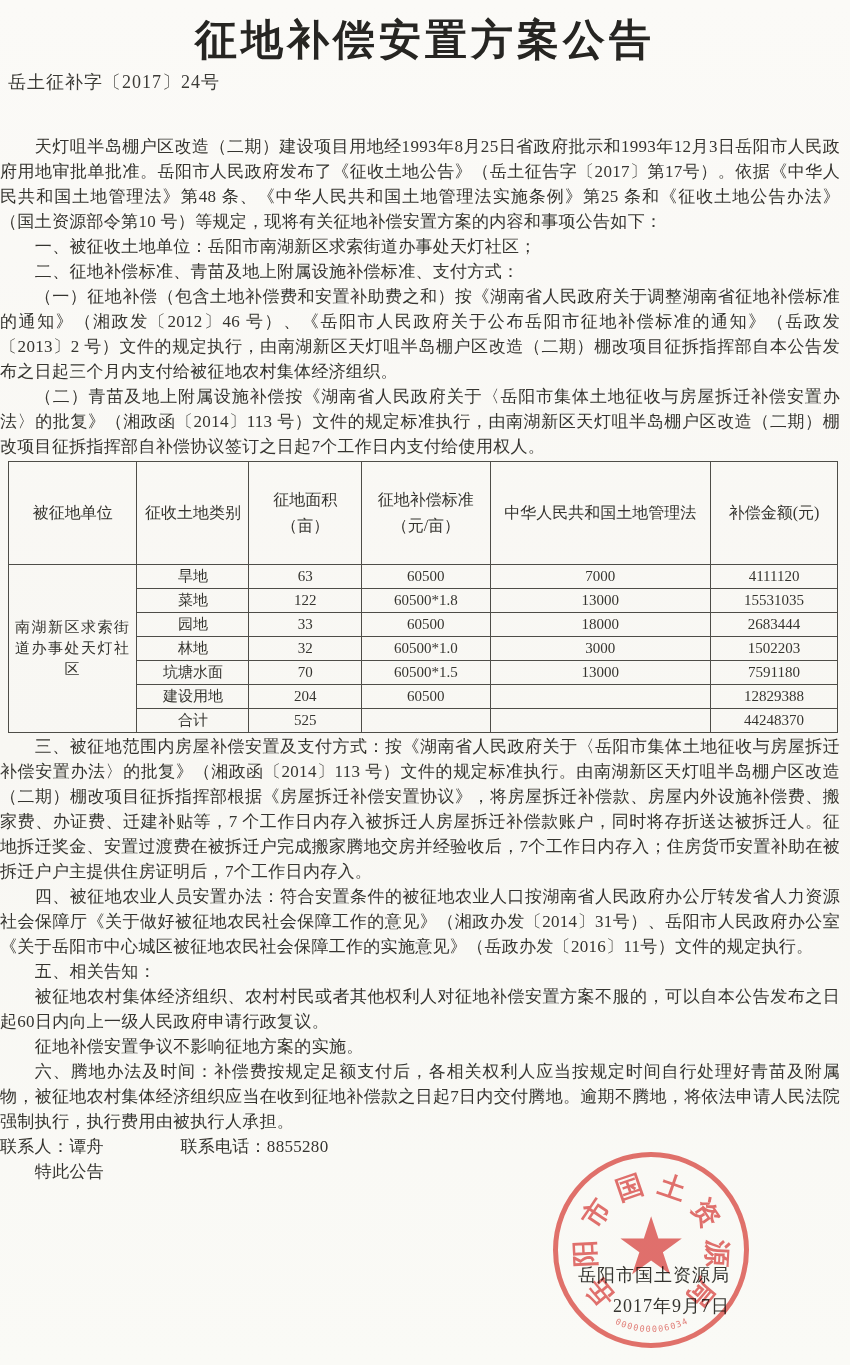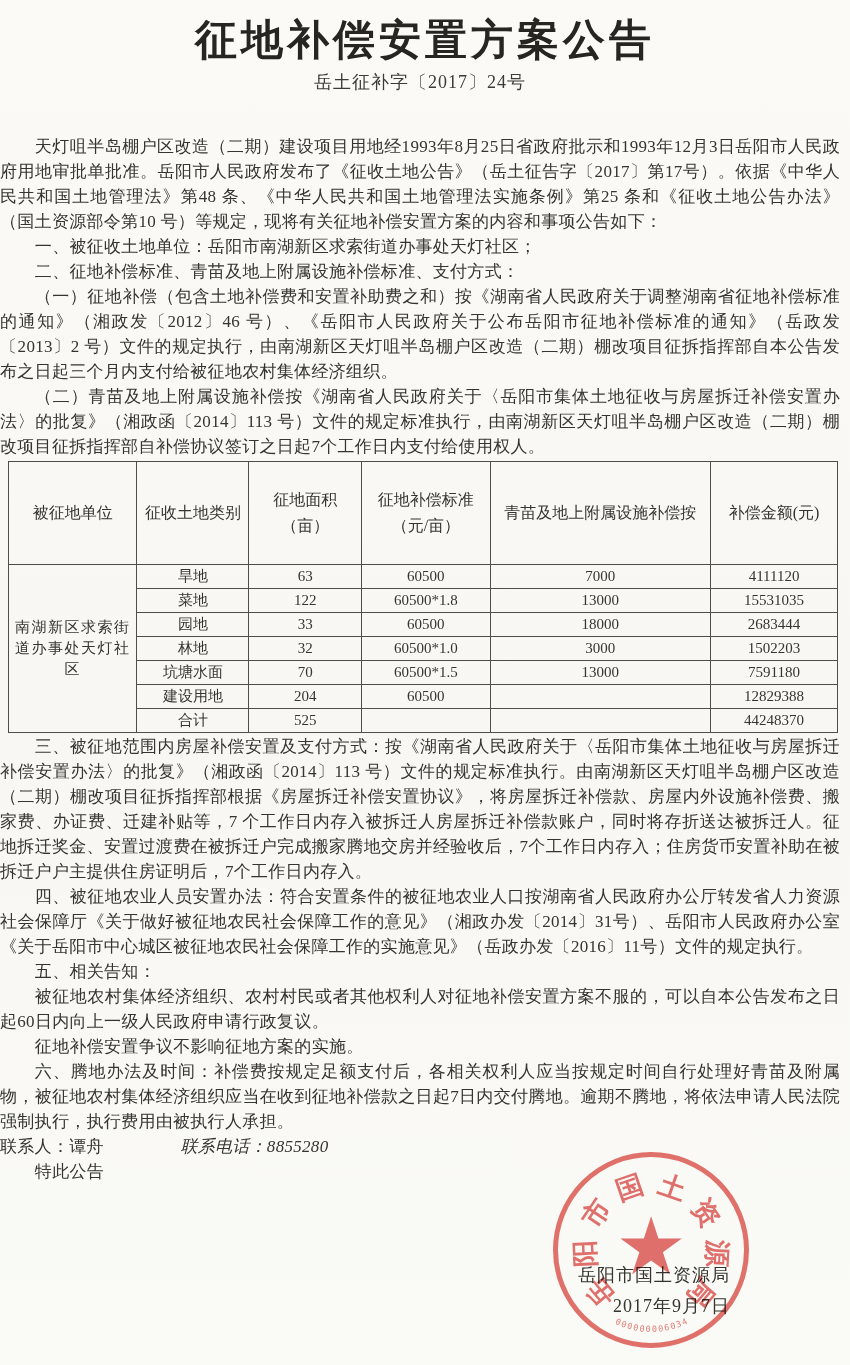--- a/index.html
+++ b/index.html
@@ -16,37 +16,37 @@
   .title {
     margin:0; padding-top:14px;
     text-align:center;
     font-size:42px; font-weight:bold; color:#262522;
     letter-spacing:4px;
     line-height:52px;
     font-family:Liberation Serif, serif;
   }
   .doc-no {
     margin:4px 0 0 8px;
-    text-align:center;
+    text-align:left;
     padding-right:18px;
     font-size:18px;
     letter-spacing:1px;
     color:#3c3b36;
   }
   .content { margin:40px 10px 0 0; }
   .para {
     margin:0;
     font-size:17px;
     line-height:25px;
     text-align:justify;
     text-indent:2.05em;
     letter-spacing:0.3px;
   }
   .no-indent { text-indent:0; }
-  .phone-part { margin-left:72px;font-style:italic; }
+  .phone-part { margin-left:72px; }
 
   table.comp {
     width:830px;
     margin:2px 12px 0 8px;
     border-collapse:collapse;
     table-layout:fixed;
   }
   table.comp th, table.comp td {
     border:1px solid #4e4d48;
     text-align:center;
@@ -168,21 +168,21 @@
         <col style="width:15.3%">
     </colgroup>
     <thead>
       <tr>
         <th>被征地单位</th>
         <th>征收土地类别</th>
         <th>征地面积
 （亩）</th>
         <th>征地补偿标准
 （元/亩）</th>
-        <th>青苗及地上附属设施补偿按</th>
+        <th>中华人民共和国土地管理法</th>
         <th>补偿金额(元)</th>
       </tr>
     </thead>
     <tbody>
       <tr>
         <td class="unit-cell" rowspan="7">南湖新区求索街道办事处天灯社区</td>
         <td>旱地</td>
         <td>63</td>
         <td>60500</td>
         <td>7000</td>

